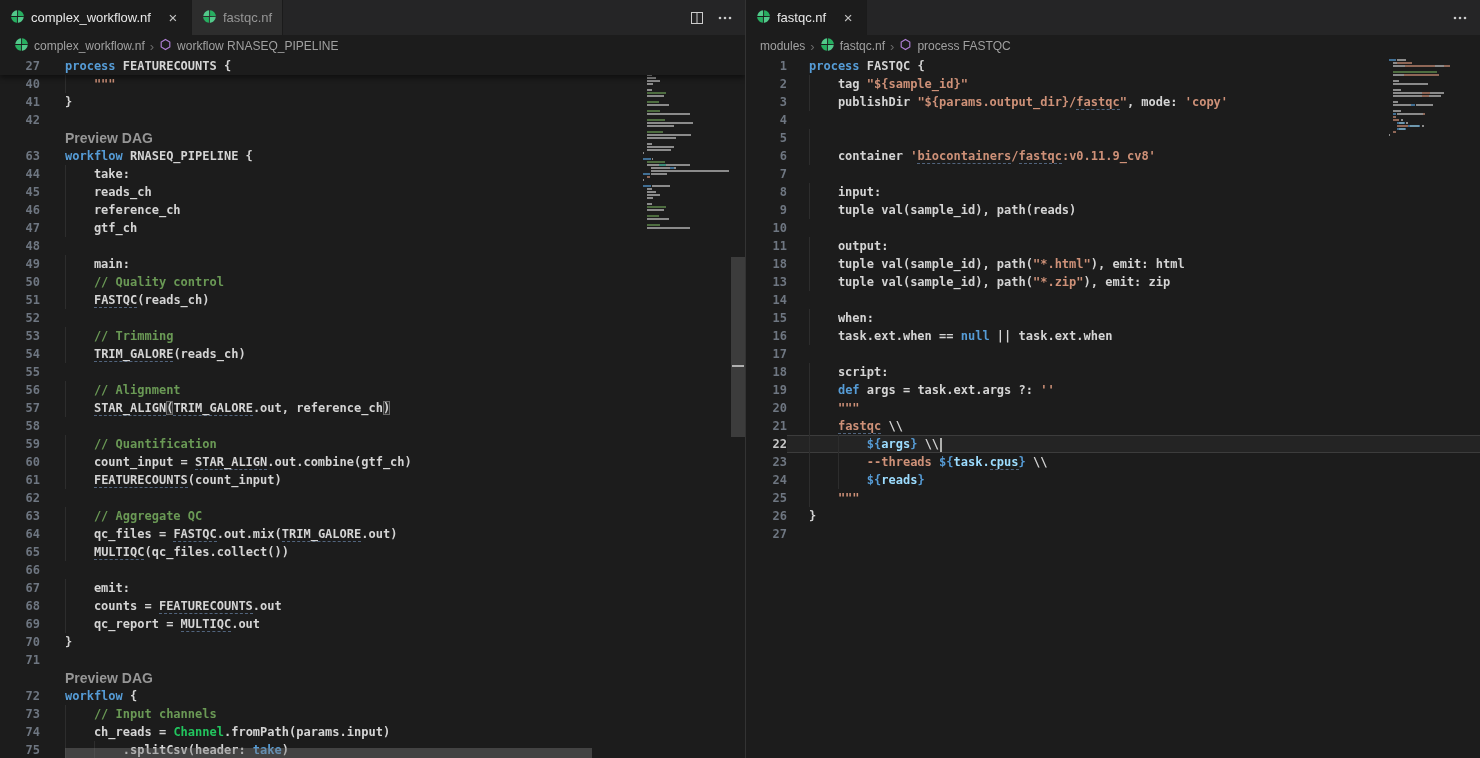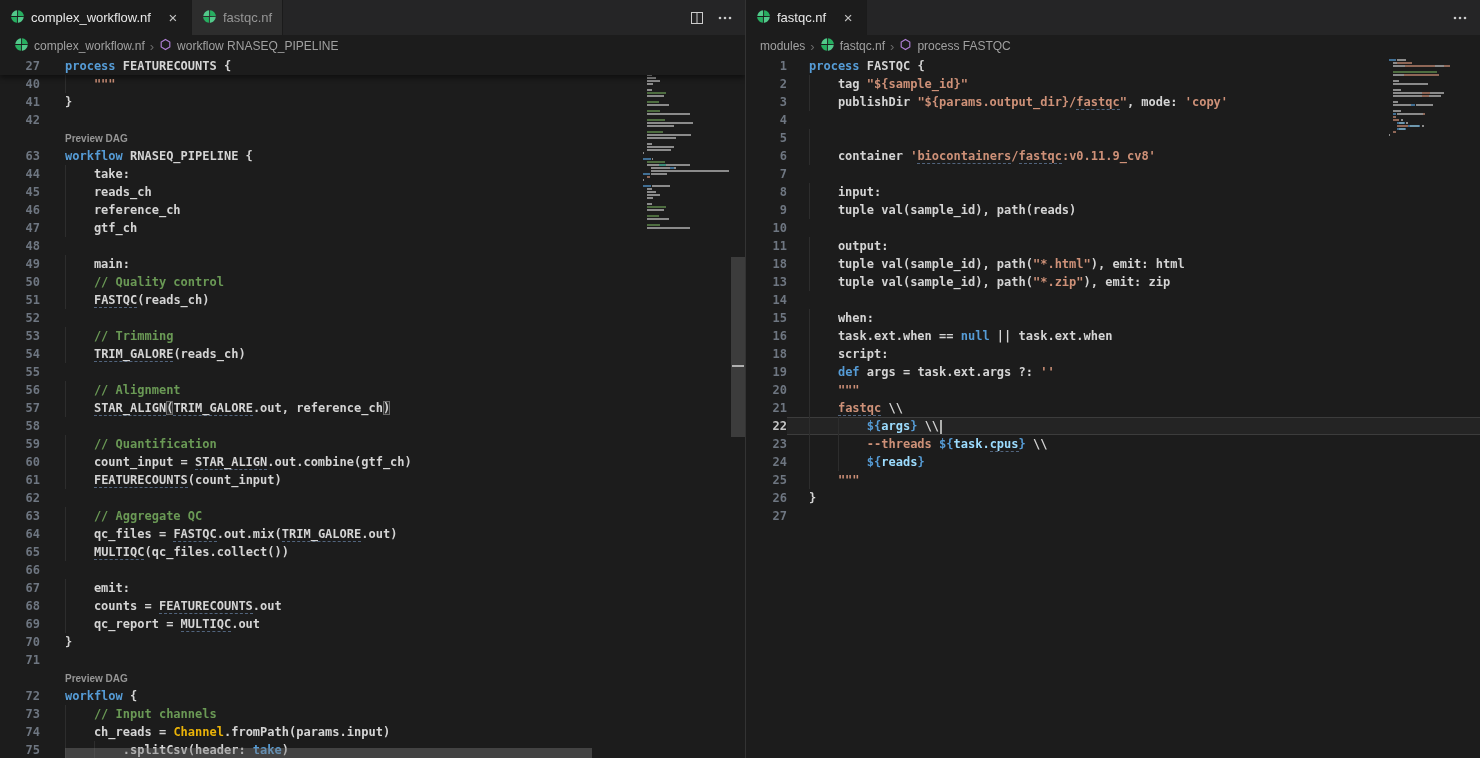--- a/index.html
+++ b/index.html
@@ -20,25 +20,25 @@
   .lines{position:absolute;inset:0;}
   .row{display:flex;height:18px;line-height:18px;font-family:"DejaVu Sans Mono",monospace;font-size:12px;}
   .ln{width:40px;flex:none;text-align:right;color:#6e7681;user-select:none;}
   #group-right .ln{width:41px;}
   .lt{position:relative;flex:1;white-space:pre;color:#d4d4d4;padding-left:25px;}
   #group-right .lt{padding-left:22px;}
   .guide{position:absolute;top:0;bottom:0;width:1px;background:#2d2d2d;}
   .row.sticky{position:relative;z-index:3;background:#1c1c1c;box-shadow:0 3px 5px rgba(0,0,0,0.45);}
   .row.current .lt{background:rgba(234,234,234,0.045);box-shadow:inset 0 1px 0 #3c3c3c, inset 0 -1px 0 #3c3c3c;}
   .row.current .ln{color:#c6c6c6;}
-  .lens-text{color:#969696;font-size:10px;font-family:"Liberation Sans",sans-serif;cursor:pointer;}
+  .lens-text{color:#969696;font-size:14px;font-family:"Liberation Sans",sans-serif;cursor:pointer;}
   .tok.k{color:#569cd6}
   .tok.s{color:#ce9178}
   .tok.c{color:#6a9955}
-  .tok.t{color:#eab308}
+  .tok.t{color:#22c55e}
   .tok.v{color:#9cdcfe}
   .tok.b{color:#569cd6}
   .tok.d{color:#d4d4d4}
   .tok.u{border-bottom:1px dashed rgba(125,160,205,0.55);}
   .tok.m{box-shadow:inset 0 0 0 1px #6a6a6a;background:rgba(120,120,120,0.18);}
   .caret{display:inline-block;width:1.5px;height:14px;background:#aeafad;vertical-align:middle;margin-left:1px;}
   .minimap{position:absolute;top:2px;overflow:hidden;}
   #group-left .minimap{right:14px;width:88px;}
   #group-right .minimap{right:25px;width:66px;}
   .mrow{display:flex;height:2px;margin-bottom:1px;}
@@ -599,20 +599,24 @@
         </div>
         <div class="row">
           <div class="ln">15</div>
           <div class="lt"><span class="guide" style="left: calc(0ch + 22px);"></span><span class="tok d">    when:</span></div>
         </div>
         <div class="row">
           <div class="ln">16</div>
           <div class="lt"><span class="guide" style="left: calc(0ch + 22px);"></span><span class="tok d">    task.ext.when == </span><span class="tok k">null</span><span class="tok d"> || task.ext.when</span></div>
         </div>
         <div class="row">
+          <div class="ln">17</div>
+          <div class="lt"></div>
+        </div>
+        <div class="row">
           <div class="ln">18</div>
           <div class="lt"><span class="guide" style="left: calc(0ch + 22px);"></span><span class="tok d">    script:</span></div>
         </div>
         <div class="row">
           <div class="ln">19</div>
           <div class="lt"><span class="guide" style="left: calc(0ch + 22px);"></span><span class="tok d">    </span><span class="tok k">def</span><span class="tok d"> args = task.ext.args ?: </span><span class="tok s">''</span></div>
         </div>
         <div class="row">
           <div class="ln">20</div>
           <div class="lt"><span class="guide" style="left: calc(0ch + 22px);"></span><span class="tok s">    """</span></div>

